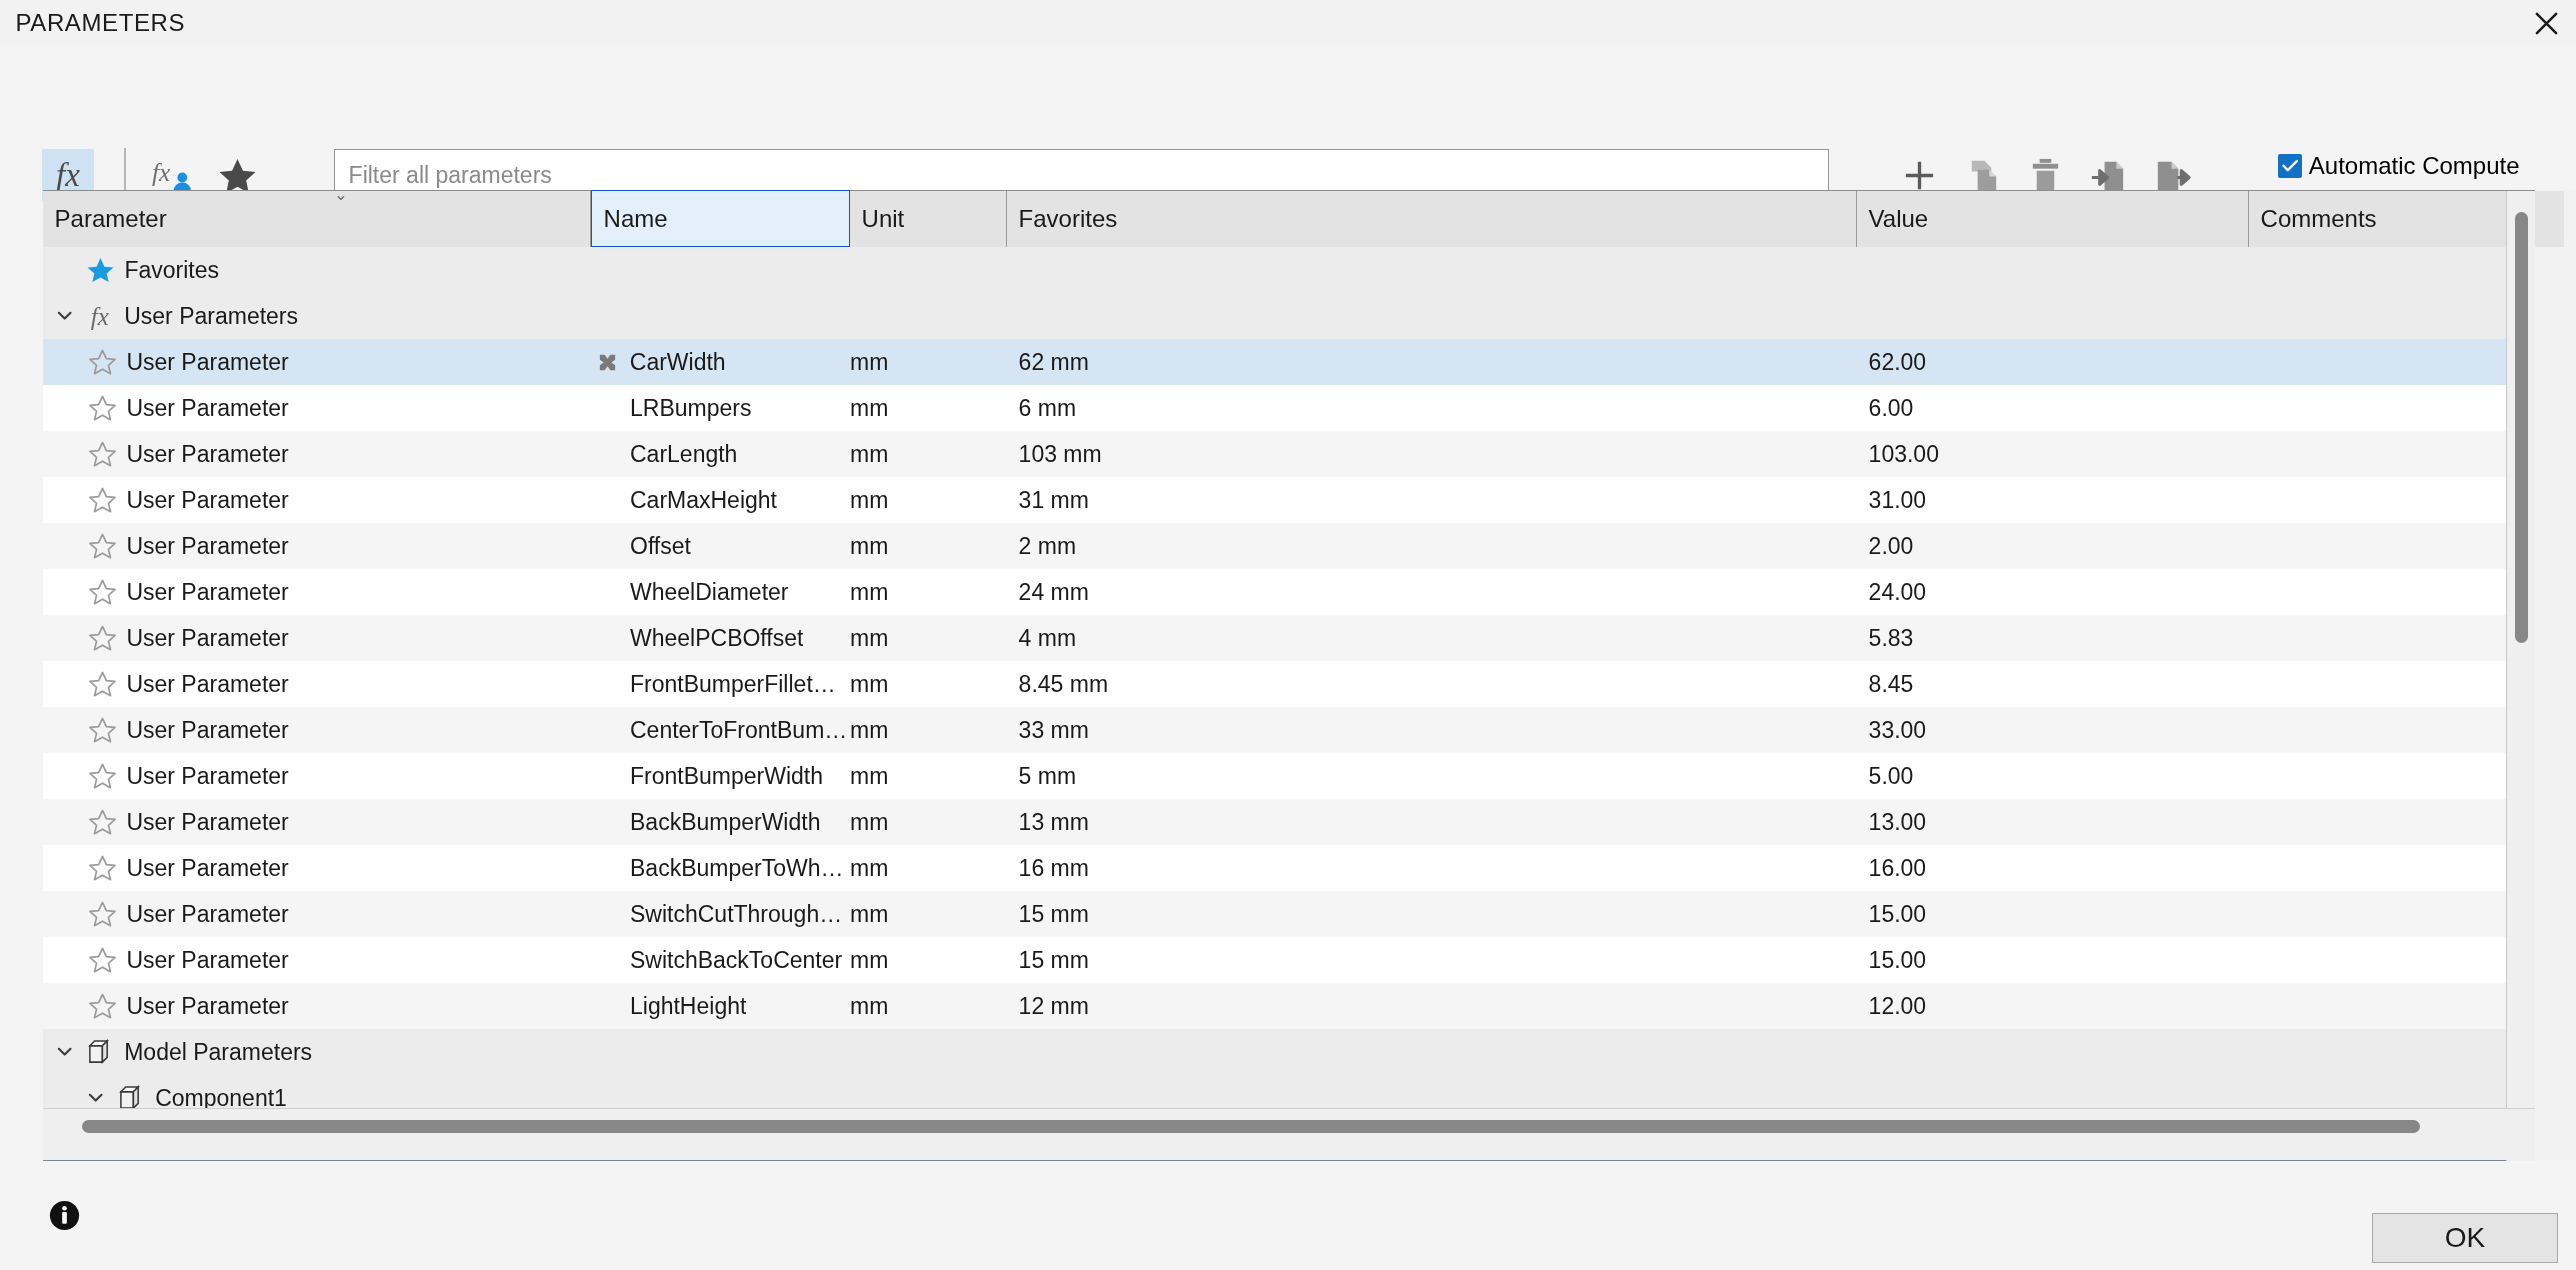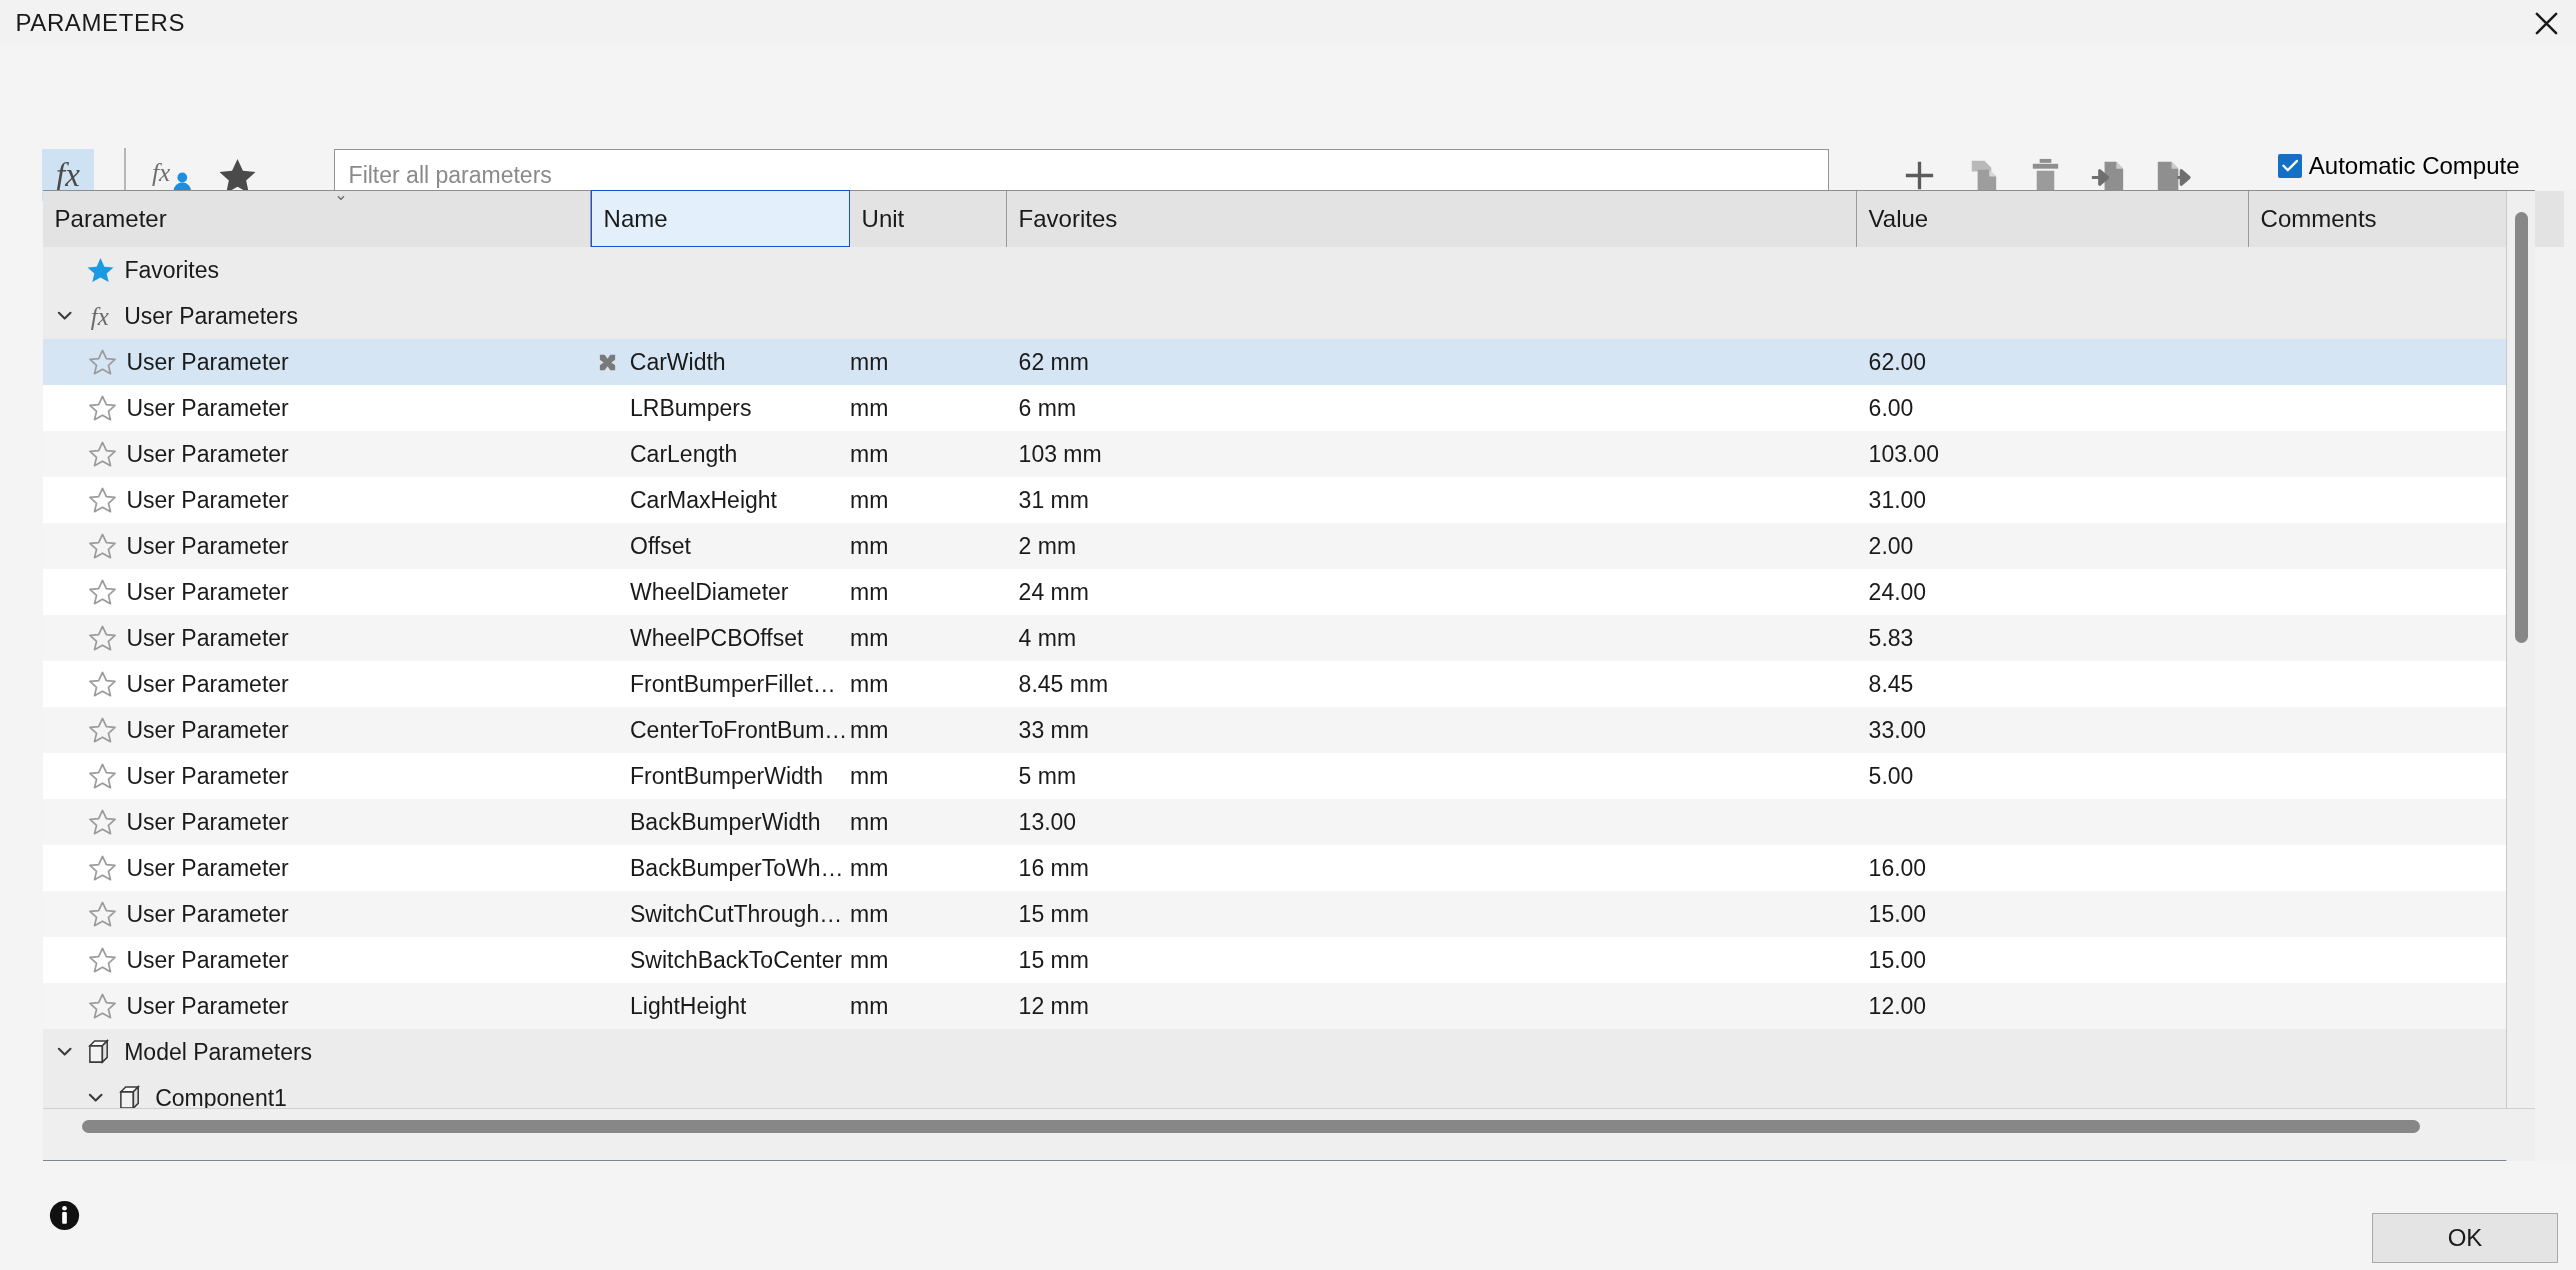--- a/index.html
+++ b/index.html
@@ -286,21 +286,21 @@
     width: 35px; height: 35px;
     cursor: pointer;
   }
   .ok-btn {
     position: absolute;
     left: 2372px; top: 1213px;
     width: 186px; height: 50px;
     background: #e4e4e4;
     border: 1.9px solid #a9a9a9;
     font-family: "Liberation Sans", sans-serif;
-    font-size: 24px;
+    font-size: 28px;
     color: #1a1a1a;
     cursor: pointer;
     display: flex; align-items: center; justify-content: center;
   }
 </style>
 </head>
 <body>
 
 <div id="app">
 
@@ -728,20 +728,23 @@
             </span>
             <span>User Parameter</span>
           </div>
           <div class="cell c-name">
             <span class="link-spacer"></span>
             <span class="name-text">BackBumperWidth</span>
           </div>
           <div class="cell c-unit">
             <span>mm</span>
           </div>
+          <div class="cell c-express">
+            <span>13 mm</span>
+          </div>
           <div class="cell c-value">
             <span>13.00</span>
           </div>
           <div class="cell c-comments">
             <span></span>
           </div>
         </div>
         <div class="row white">
           <div class="cell c-parameter">
             <span class="indent-1"></span>

